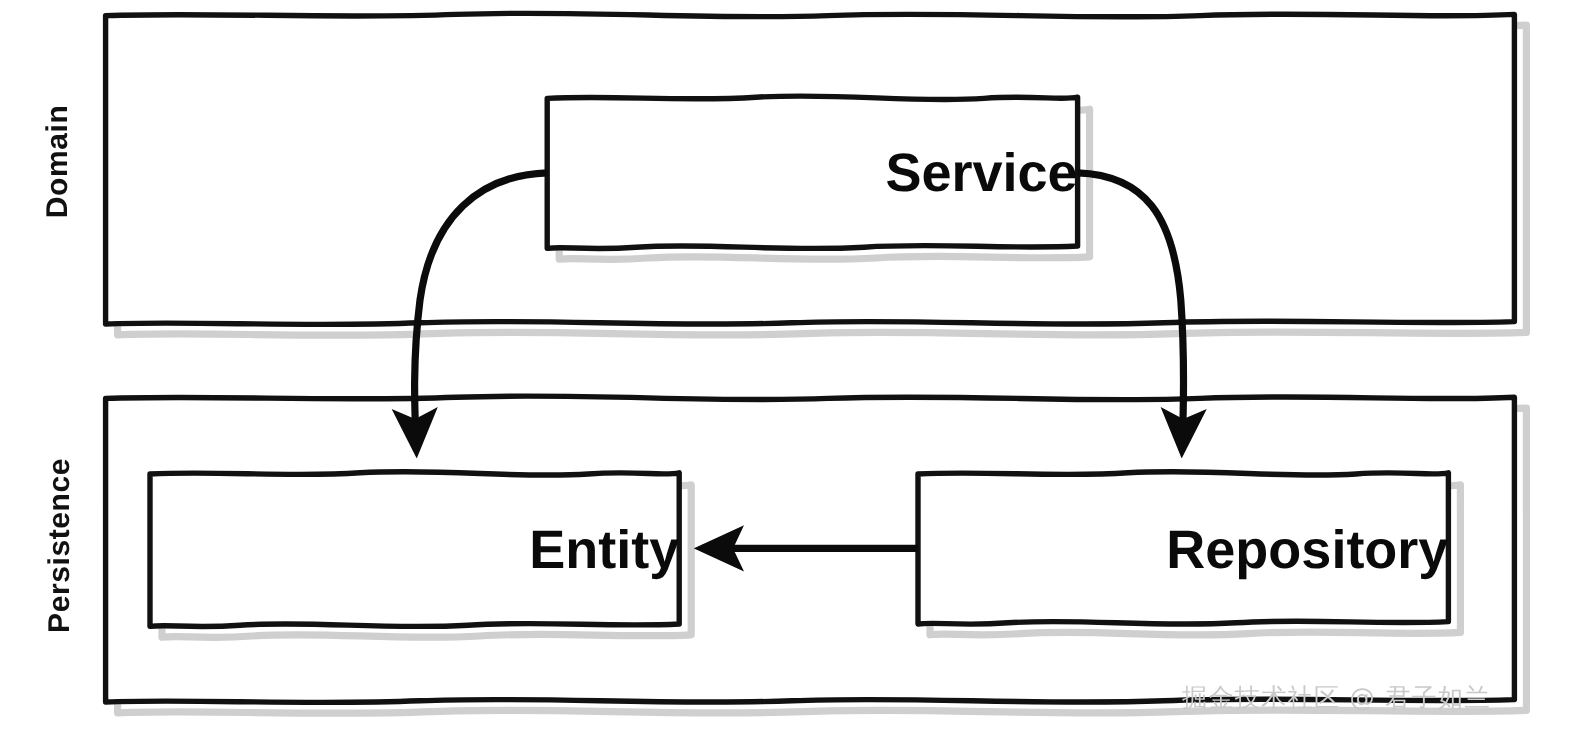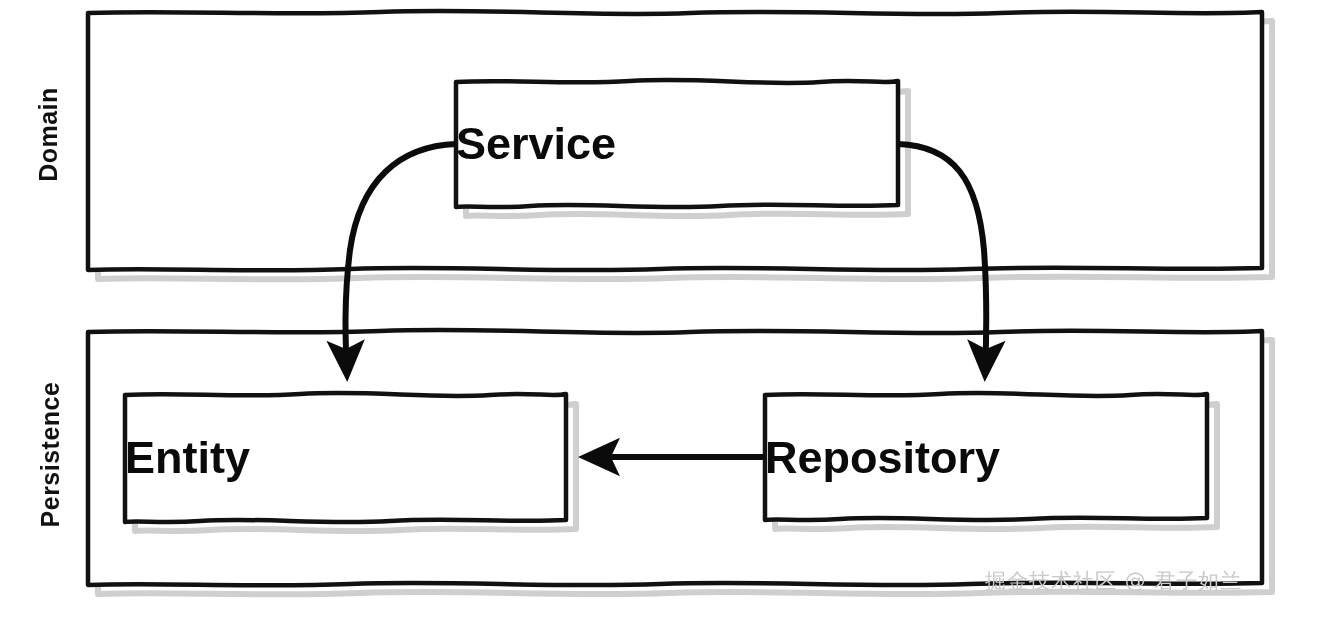--- a/index.html
+++ b/index.html
@@ -45,21 +45,21 @@
     width: 190px;
     text-align: center;
     font-size: 25px;
     transform: rotate(-90deg);
   }
   .node-label {
     position: absolute;
     color: #0a0a0a;
     font-family: "Liberation Sans", sans-serif;
     font-weight: bold;
-    text-align: left;
+    text-align: right;
     white-space: nowrap;
   }
   #label-service {
     left: 456px;
     top: 118px;
     width: 442px;
     font-size: 45px;
   }
   #label-entity {
     left: 125px;

